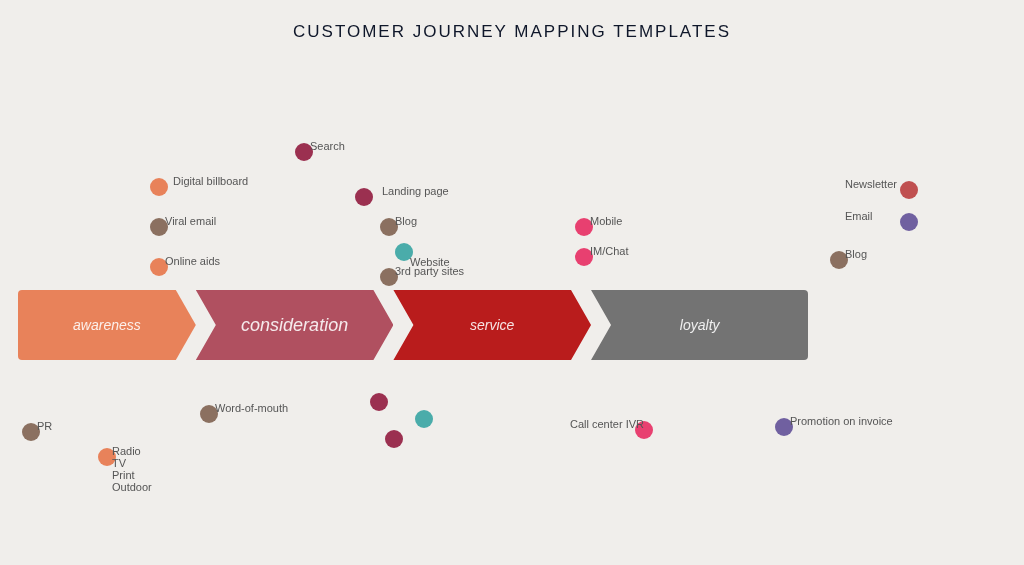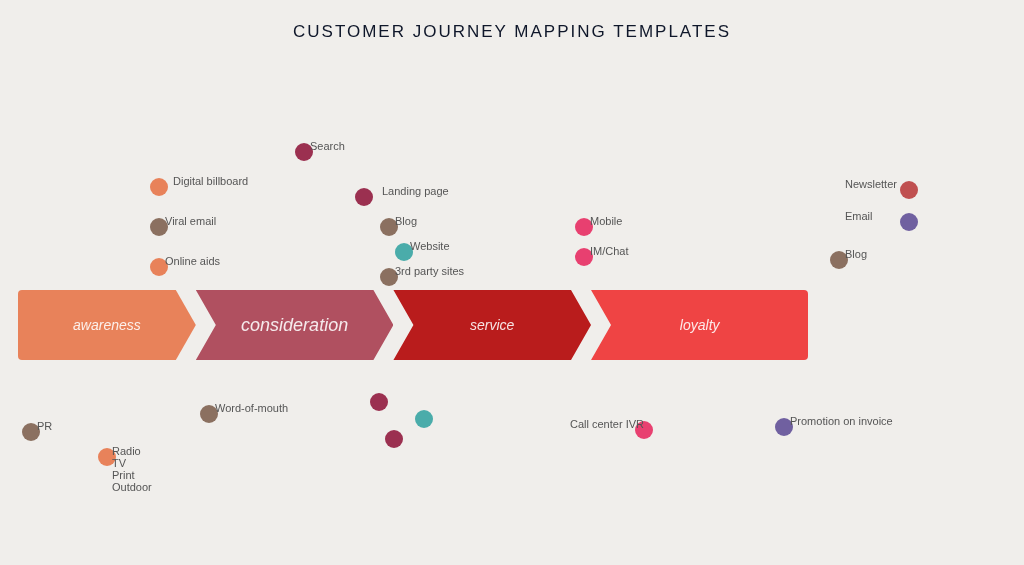--- a/index.html
+++ b/index.html
@@ -59,21 +59,21 @@
     }
     .arrow-segment.last {
       clip-path: polygon(0 0, 100% 0, 100% 100%, 0 100%, 20px 50%);
       border-radius: 0 4px 4px 0;
     }
 
     .awareness { background: #e8825a; width: 18%; }
     .consideration { background: #b05060; width: 20%; }
     .purchase { background: #4aacaa; width: 20%; }
     .service { background: #b91c1c; width: 20%; }
-    .loyalty { background: #ef4444; width: 22%; }
+    .loyalty { background: #737373; width: 22%; }
 
     
     .dot {
       position: absolute;
       border-radius: 50%;
       width: 18px;
       height: 18px;
     }
 
     
@@ -132,21 +132,21 @@
     <div class="label" style="left: 165px; top: 215px; white-space: pre-line;">Viral email</div>
     <div class="dot" style="background-color: rgb(232, 130, 90); left: 150px; top: 258px; position: absolute;"></div>
     <div class="label" style="left: 165px; top: 255px; white-space: pre-line;">Online aids</div>
     <div class="dot" style="background-color: rgb(155, 48, 80); left: 295px; top: 143px; position: absolute;"></div>
     <div class="label" style="left: 310px; top: 140px; white-space: pre-line;">Search</div>
     <div class="dot" style="background-color: rgb(155, 48, 80); left: 355px; top: 188px; position: absolute;"></div>
     <div class="label" style="left: 382px; top: 185px; white-space: pre-line;">Landing page</div>
     <div class="dot" style="background-color: rgb(139, 112, 96); left: 380px; top: 218px; position: absolute;"></div>
     <div class="label" style="left: 395px; top: 215px; white-space: pre-line;">Blog</div>
     <div class="dot" style="background-color: rgb(74, 172, 170); left: 395px; top: 243px; position: absolute;"></div>
-    <div class="label" style="left: 410px; top: 240px; white-space: pre-line;">Website</div>
+    <div class="label" style="left: 410px; top: 256px; white-space: pre-line;">Website</div>
     <div class="dot" style="background-color: rgb(139, 112, 96); left: 380px; top: 268px; position: absolute;"></div>
     <div class="label" style="left: 395px; top: 265px; white-space: pre-line;">3rd party sites</div>
     <div class="dot" style="background-color: rgb(232, 64, 112); left: 575px; top: 218px; position: absolute;"></div>
     <div class="label" style="left: 590px; top: 215px; white-space: pre-line;">Mobile</div>
     <div class="dot" style="background-color: rgb(232, 64, 112); left: 575px; top: 248px; position: absolute;"></div>
     <div class="label" style="left: 590px; top: 245px; white-space: pre-line;">IM/Chat</div>
     <div class="dot" style="background-color: rgb(192, 80, 80); left: 900px; top: 181px; position: absolute;"></div>
     <div class="label" style="left: 845px; top: 178px; white-space: pre-line;">Newsletter</div>
     <div class="dot" style="background-color: rgb(112, 96, 160); left: 900px; top: 213px; position: absolute;"></div>
     <div class="label" style="left: 845px; top: 210px; white-space: pre-line;">Email</div>

